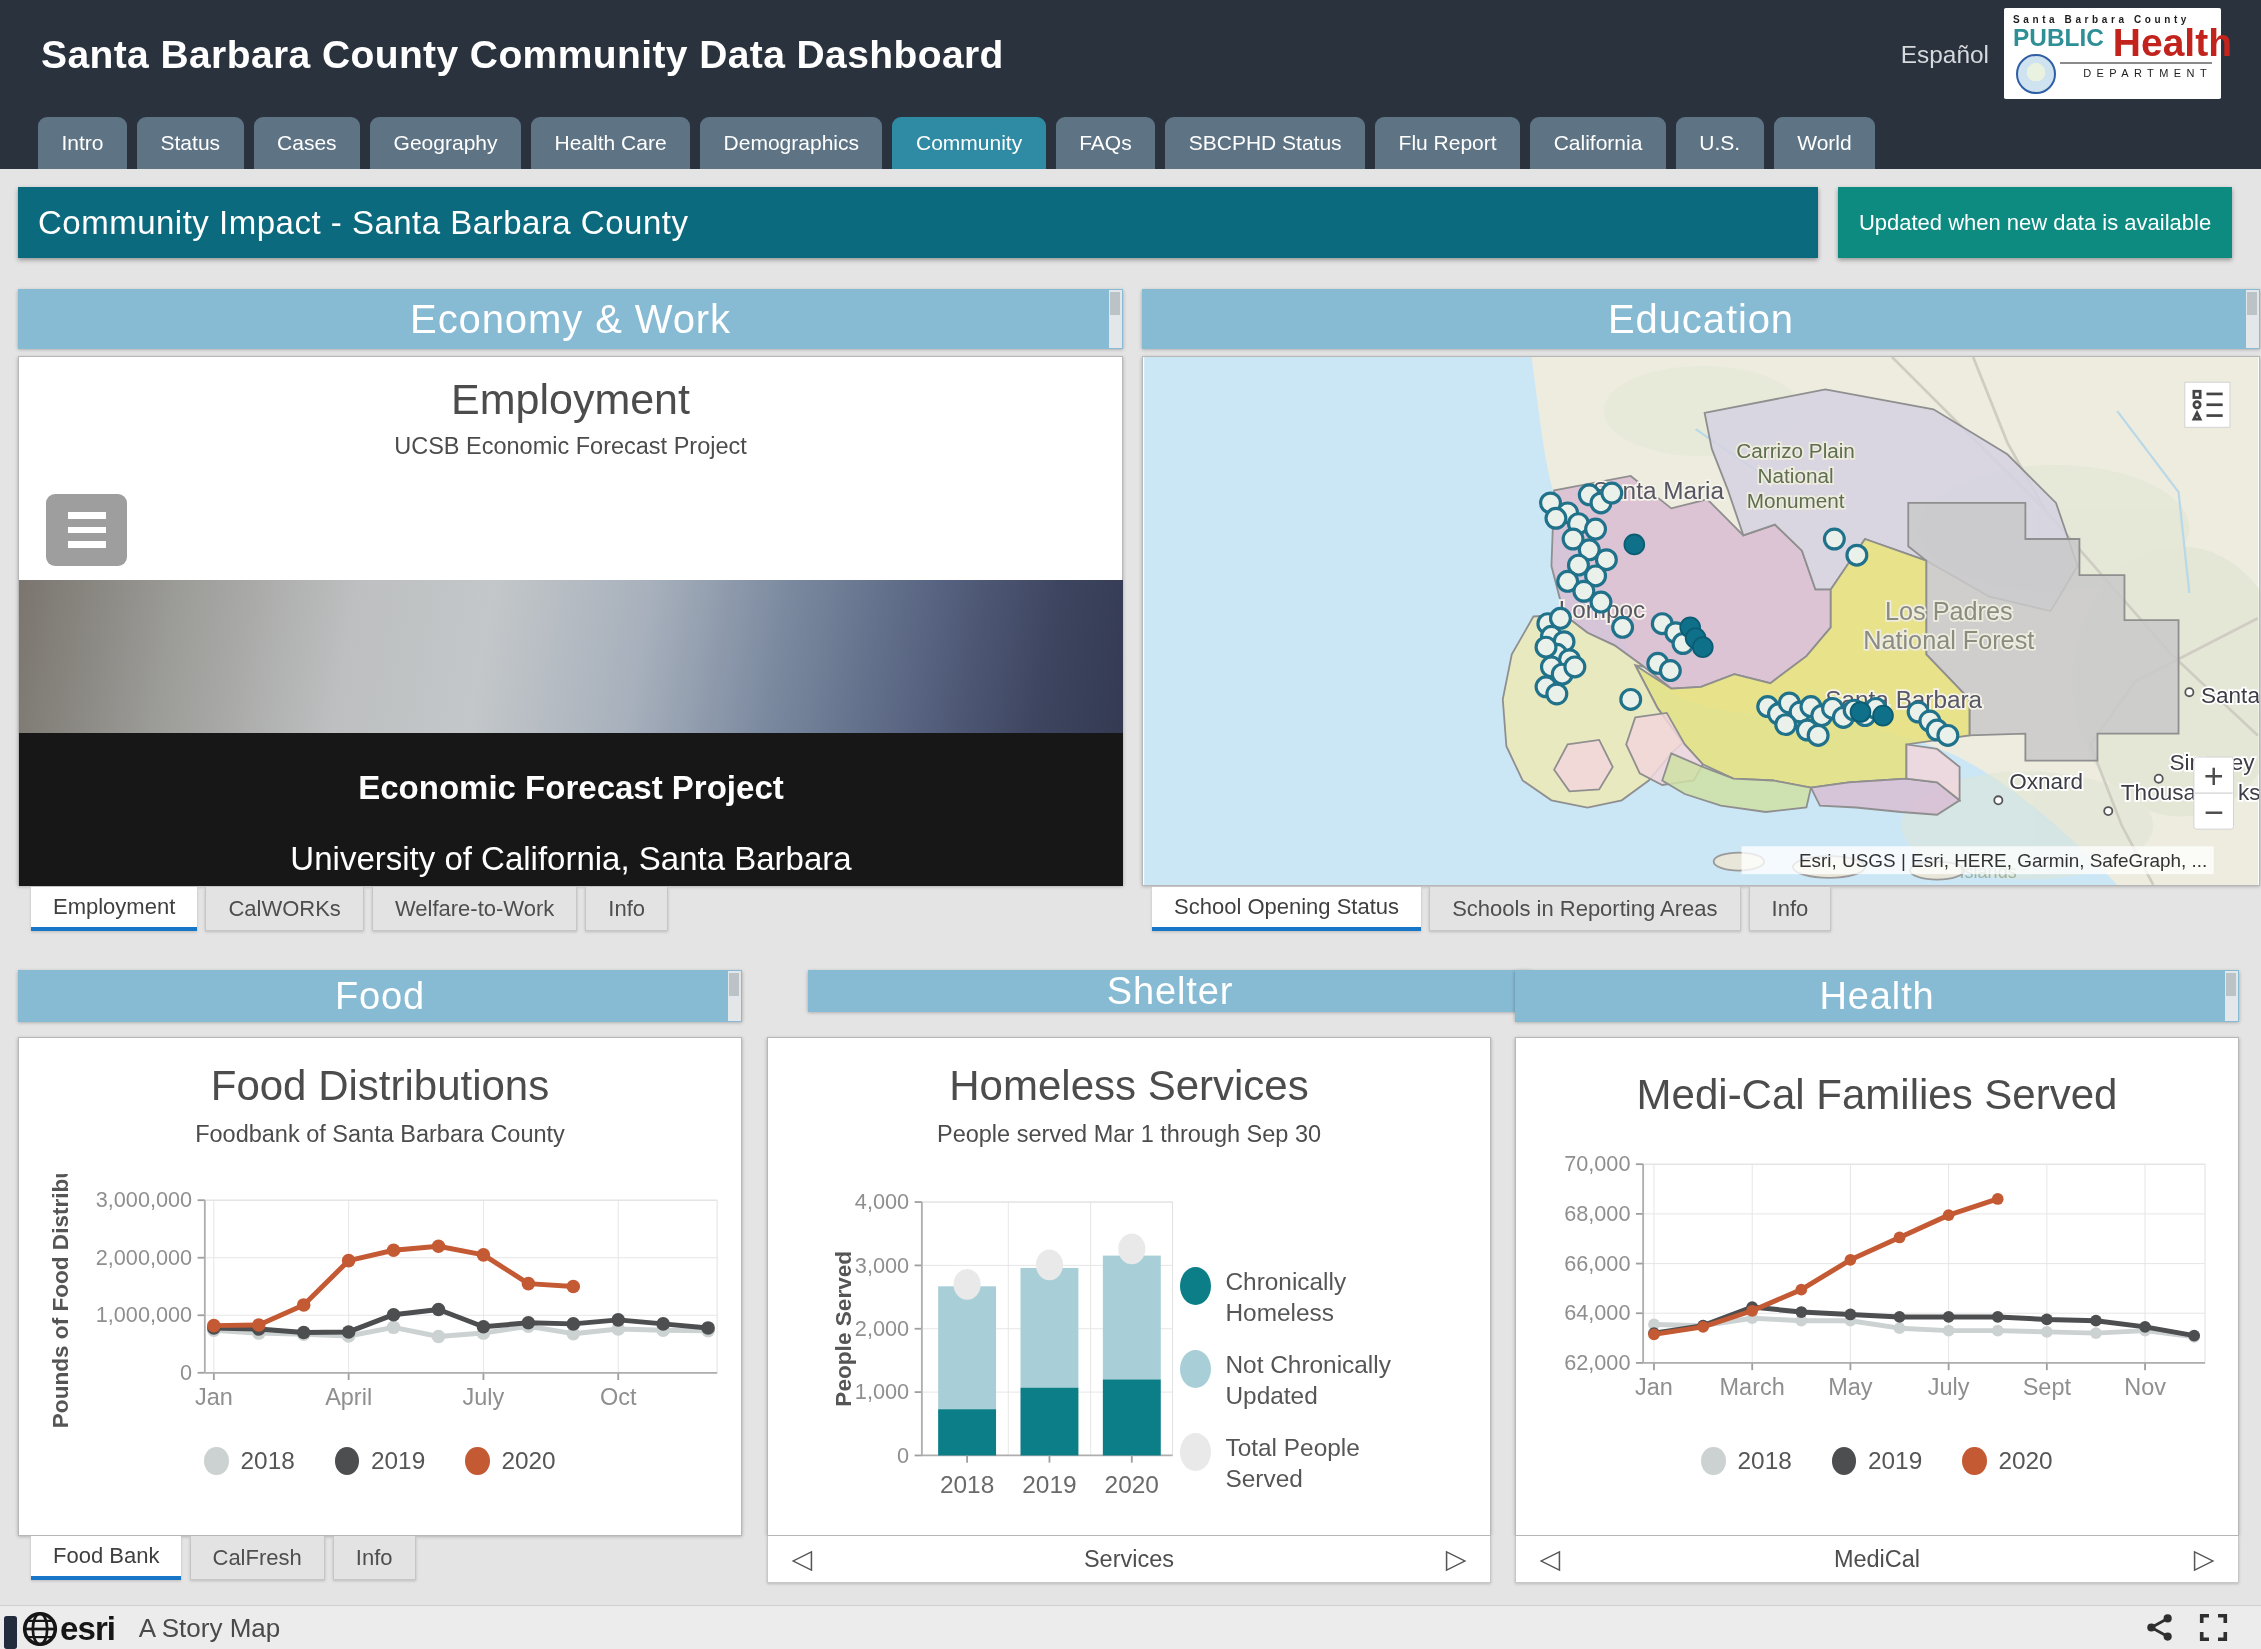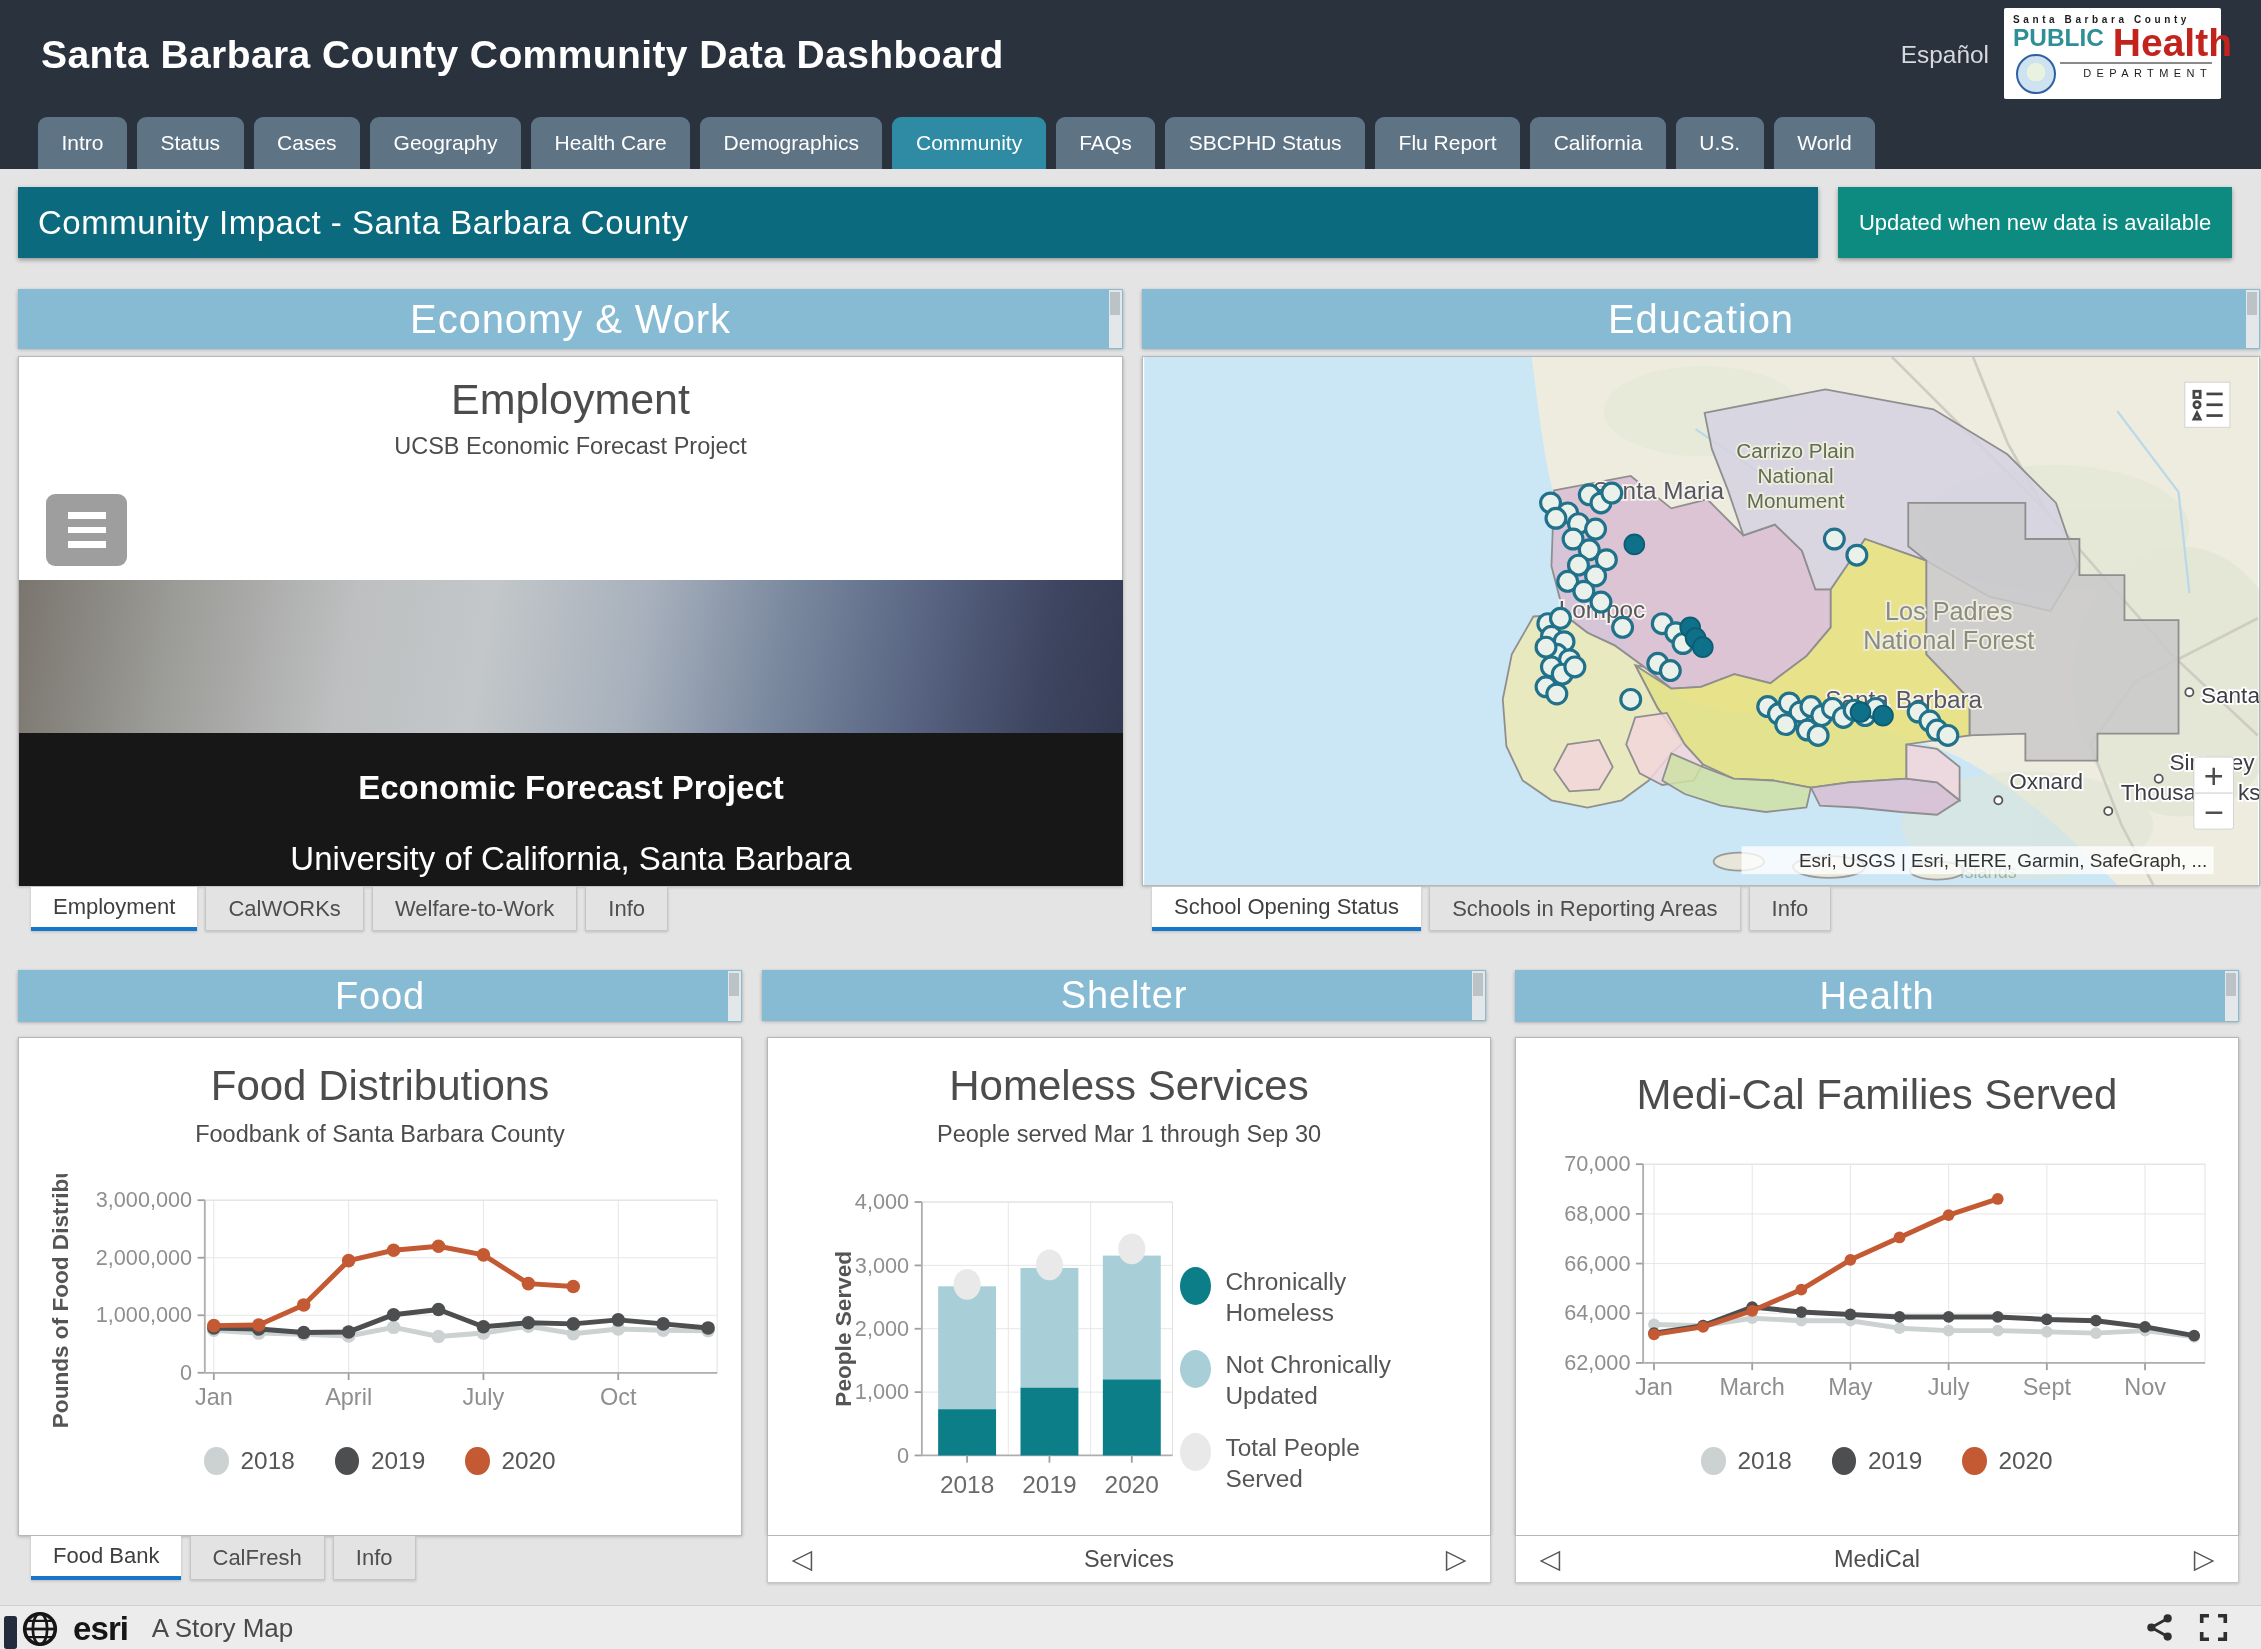--- a/index.html
+++ b/index.html
@@ -86,21 +86,21 @@
   .btab.active{background:#fff;border:none;border-bottom:4.5px solid #1776c8;color:#3f3f3f;}
   .strip{position:absolute;height:47px;background:#fff;border:0.9px solid #c6c6c6;border-top:none;
          box-shadow:0 1.8px 2.7px rgba(0,0,0,.18);display:flex;align-items:center;
          padding:0 23.5px;box-sizing:border-box;font-size:23.5px;color:#4e4e4e;}
   .strip .lbl{flex:1;text-align:center;}
   .strip .arrow{font-size:27px;color:#555;cursor:pointer;}
   
   .ftr{position:absolute;left:0;top:1605px;width:2262px;height:44px;background:#ececec;
        border-top:0.9px solid #d0d0d0;}
   .esri-wrap{position:absolute;left:22px;top:3.6px;display:flex;align-items:center;}
-  .esri-text{font-size:33px;font-weight:700;color:#161616;letter-spacing:-0.9px;margin-left:15px;}
+  .esri-text{font-size:33px;font-weight:700;color:#161616;letter-spacing:-0.9px;margin-left:2px;}
   .storymap{font-size:26px;color:#4a4a4a;margin-left:23.5px;}
   .ftr-icons{position:absolute;right:34px;top:7.2px;display:flex;gap:25px;align-items:center;}
   .dark-corner{position:absolute;left:3.6px;top:1616px;width:13.6px;height:33px;background:#232c3d;
                border-radius:2.7px;}
   
   .mk{fill:#eaf0ea;stroke:#20718a;stroke-width:3.5px;}
   .mk-dark{fill:#0f7089;stroke:#0c5d73;stroke-width:2px;}
   .map-city{font-size:25px;fill:#3d3d46;paint-order:stroke;stroke:#ffffff;stroke-width:4px;}
   .map-place{font-size:27px;fill:#565664;paint-order:stroke;stroke:#f6f4ea;stroke-width:4px;}
   .map-green{font-size:23px;fill:#5f6e50;text-anchor:middle;paint-order:stroke;stroke:#edecdf;stroke-width:4px;}
@@ -331,21 +331,21 @@
   <div class="btab">Schools in Reporting Areas</div>
   <div class="btab">Info</div>
 </div>
 
 <div class="panel-h r2" style="left:18px;top:970px;width:724px;height:52px;">
   <span class="t">Food</span>
   <span class="scrollstrip">
       <i></i>
     </span>
 </div>
-<div class="panel-h r2" style="left:762px;top:970px;width:724px;height:51px;">
+<div class="panel-h r2" style="left:808px;top:970px;width:724px;height:42px;">
   <span class="t">Shelter</span>
   <span class="scrollstrip">
       <i></i>
     </span>
 </div>
 <div class="panel-h r2" style="left:1515px;top:970px;width:724px;height:52px;">
   <span class="t">Health</span>
   <span class="scrollstrip">
       <i></i>
     </span>

